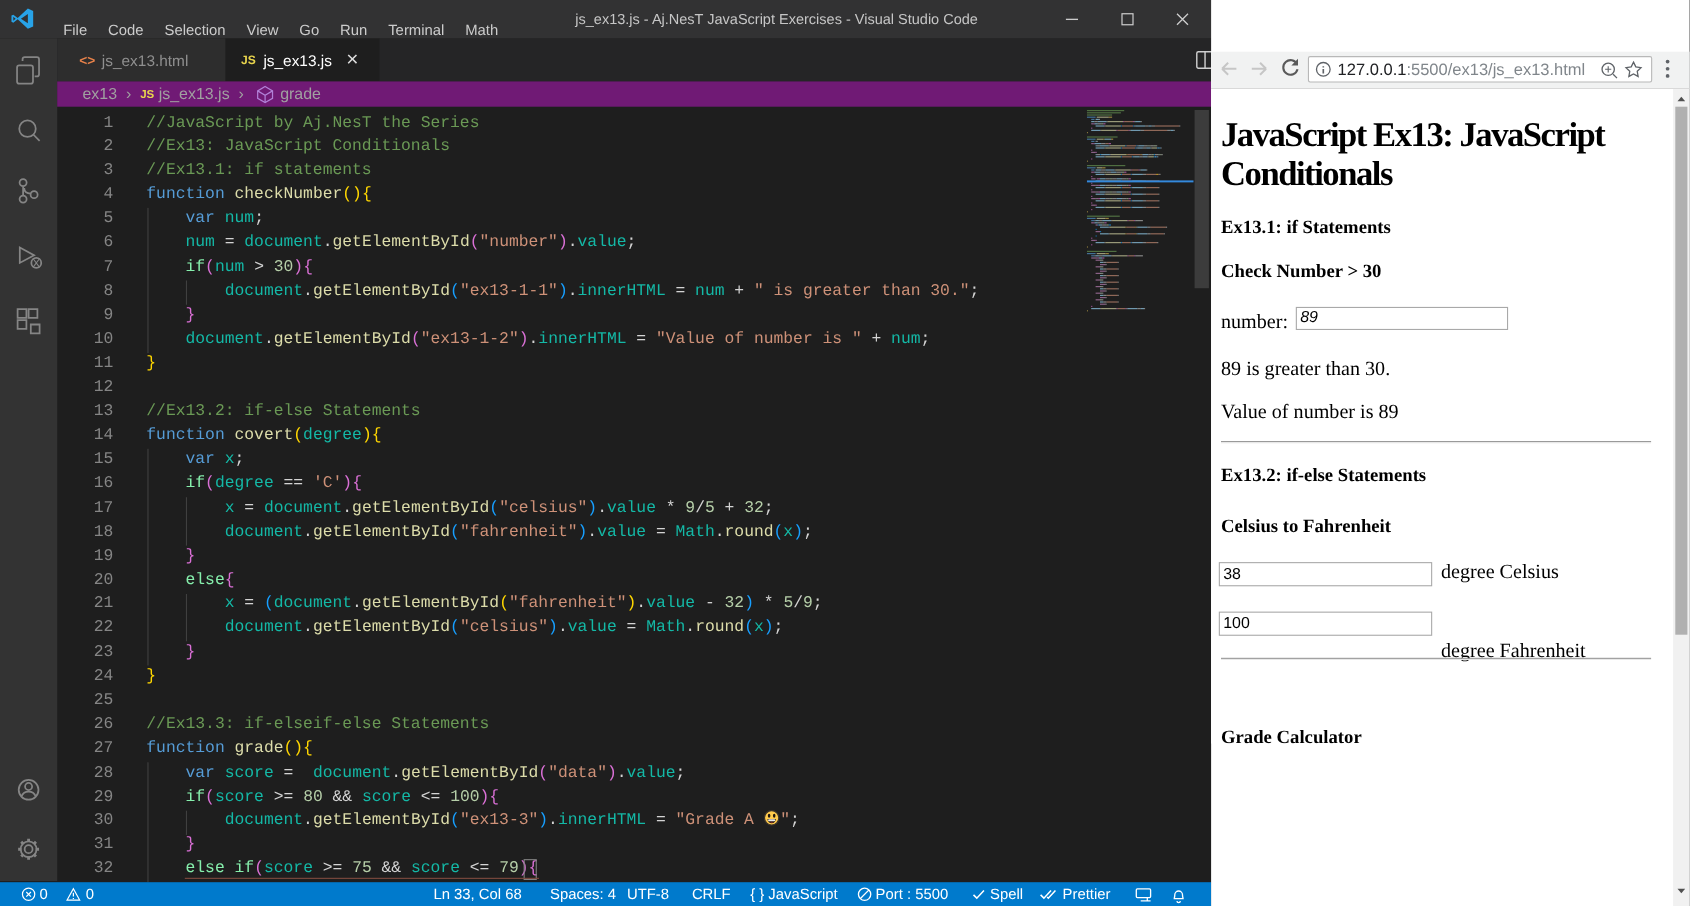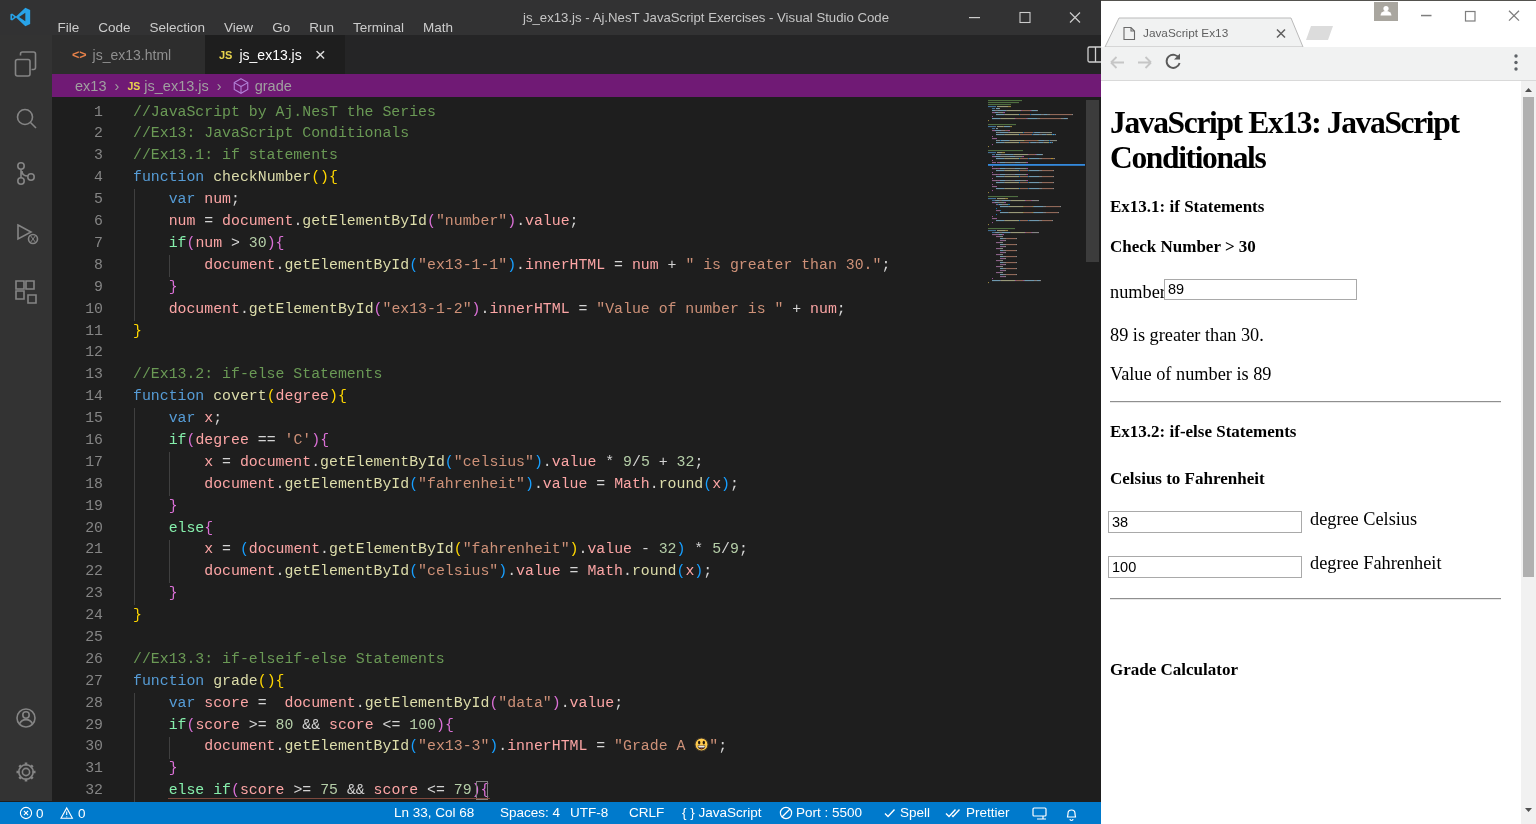--- a/index.html
+++ b/index.html
@@ -12,21 +12,21 @@
 #tabs{position:absolute;left:52px;top:35px;width:1049px;height:39px;background:#252526;font-size:14px}
 .tab{position:absolute;top:0;height:39px;display:flex;align-items:center}
 #tab1{left:0;width:153px;background:#2d2d2d;color:#8f8f8f}
 #tab2{left:153px;width:140px;background:#1e1e1e;color:#ffffff}
 #bcrumb{position:absolute;left:52px;top:74px;width:1049px;height:23px;background:#701a75;color:#a0a0a0;font-size:14.5px;display:flex;align-items:center}
 #code{position:absolute;left:0px;top:101.6px;width:1101px;height:700px;overflow:hidden;font:14.85px "Liberation Mono",monospace;line-height:21.9px;white-space:pre;color:#d4d4d4}
 .ln{height:21.9px;position:relative}
 .ln b{position:absolute;left:52px;width:51px;text-align:right;color:#858585;font-weight:normal}
 .ln span{position:absolute;left:133.0px}
 i{font-style:normal}
-.c{color:#6A9955}.k{color:#569CD6}.p{color:#86efac}.f{color:#DCDCAA}.v{color:#fca5a5}.s{color:#CE9178}.n{color:#B5CEA8}.w{color:#D4D4D4}
+.c{color:#6A9955}.k{color:#569CD6}.p{color:#86efac}.f{color:#DCDCAA}.v{color:#14b8a6}.s{color:#CE9178}.n{color:#B5CEA8}.w{color:#D4D4D4}
 .b1{color:#FFD700}.b2{color:#DA70D6}.b3{color:#179FFF}
 .emj{display:inline-block;vertical-align:-2px}
 .ig{position:absolute;width:1px;background:#404040}
 #sbar{position:absolute;left:0;top:802px;width:1101px;height:22px;background:#007acc;color:#fff;font-size:13.5px}
 #sbar div{position:absolute;top:0;height:22px;line-height:22px;white-space:nowrap}
 #esb{position:absolute;left:1086px;top:100px;width:13px;height:162px;background:rgba(121,121,121,.33)}
 
 #chrome{position:absolute;left:1101px;top:0;width:435px;height:824px;background:#fff}
 #ctop{position:absolute;left:0;top:0;width:435px;height:47px;background:#fff;border-top:1px solid #54524e}
 #ctool{position:absolute;left:0;top:47px;width:435px;height:34px;background:#f1f2f2;border-bottom:1px solid #d9d9d9}
@@ -634,67 +634,65 @@
       </svg>
   <svg width="18" height="22" style="position:absolute;left:1062px;top:0">
         <g fill="none" stroke="#fff" stroke-width="1.2">
           <path d="M5.5 15 c0-1 .5-1.5 .5-3.5 a3.5 3.5 0 0 1 7 0 c0 2 .5 2.5 .5 3.5z"></path>
           <path d="M8 17 a1.5 1.5 0 0 0 3 0"></path>
         </g>
       </svg>
 </div>
 </div>
 <div id="chrome">
- <div id="ctop">
-  <svg width="435" height="47" style="position:absolute;left:0;top:0">
-   <path d="M4 46 L18 17 L190 17 L202 46 Z" fill="#f1f2f2" stroke="#bababa" stroke-width="1"></path>
-   <path d="M205 39 L210 25 L232 25 L227 39 Z" fill="#dcdcdc"></path>
-   <rect x="273" y="1" width="24" height="19" fill="#a9a69f"></rect>
-   <circle cx="285" cy="7.5" r="2.6" fill="#fff"></circle>
-        <path d="M279.5 14.5 a5.5 4.5 0 0 1 11 0z" fill="#fff"></path>
-   <rect x="320" y="13.8" width="10.5" height="1.5" fill="#7e7e7e"></rect>
-   <rect x="364.5" y="10.5" width="9.5" height="9.5" fill="none" stroke="#7e7e7e" stroke-width="1.2"></rect>
-   <path d="M408 9.8 418 19.6 M418 9.8 408 19.6" stroke="#7e7e7e" stroke-width="1.3"></path>
-   <g fill="none" stroke="#6a6a6a" stroke-width="1.1">
-          <path d="M23 26.5 h7 l3.5 3.5 v8.5 h-10.5z M30 26.5 v3.5 h3.5"></path>
-        </g>
-   <text x="42" y="36" font-size="11.8" fill="#5f5f5f" font-family="Liberation Sans">JavaScript Ex13</text>
-   <path d="M176 28.5 184 36.5 M184 28.5 176 36.5" stroke="#5f5f5f" stroke-width="1.5"></path>
-  </svg>
- </div>
  <div id="ctool">
   <svg width="435" height="33" style="position:absolute;left:0;top:0">
    <path d="M10 15.5 h13 M10 15.5 l5.5-5.5 M10 15.5 l5.5 5.5" stroke="#c6c6c6" stroke-width="1.8" fill="none"></path>
    <path d="M37 15.5 h13 M50 15.5 l-5.5-5.5 M50 15.5 l-5.5 5.5" stroke="#c6c6c6" stroke-width="1.8" fill="none"></path>
    <path d="M78.2 11.5 a6.6 6.6 0 1 0 .4 4.5" stroke="#5a5a5a" stroke-width="1.9" fill="none"></path>
         <path d="M79 6.5 v6 h-6z" fill="#5a5a5a"></path>
   </svg>
+  <div id="omni">
+   <svg width="313" height="23">
+          <g fill="none" stroke="#5f6368" stroke-width="1.2">
+            <circle cx="13" cy="11" r="6.2"></circle>
+            <path d="M13 8.2v1.2 M13 10.8v4" stroke-width="1.5"></path>
+          </g>
+   <g fill="none" stroke="#5f6368" stroke-width="1.2">
+            <circle cx="272" cy="11" r="5.6"></circle>
+            <path d="M276.5 15.5 280 19"></path>
+            <path d="M272 8.2v5.6 M269.2 11h5.6" stroke-width="1"></path>
+          </g>
+   <path d="M295 4.5 l2.1 4.3 4.7.7 -3.4 3.3.8 4.7 -4.2-2.2 -4.2 2.2.8-4.7 -3.4-3.3 4.7-.7z" fill="none" stroke="#5f6368" stroke-width="1.2"></path>
+   </svg>
+   <div style="position:absolute;left:26px;top:0;height:23px;line-height:23px;font-size:15px;color:#202124;font-family:'Liberation Sans'">127.0.0.1<span style="color:#80868b">:5500/ex13/js_ex13.html</span></div>
+  </div>
   <svg width="20" height="33" style="position:absolute;left:405px;top:0">
         <g fill="#5f6368">
           <circle cx="10" cy="9" r="1.7"></circle>
           <circle cx="10" cy="15.5" r="1.7"></circle>
           <circle cx="10" cy="22" r="1.7"></circle>
         </g>
       </svg>
  </div>
  <div id="page">
   <div class="abs" style="left:9px;top:24px;font-weight:bold;font-size:31.5px;letter-spacing:-1.35px;line-height:35px;white-space:normal;width:380px">JavaScript Ex13: JavaScript Conditionals</div>
   <div class="abs h3" style="left:9px;top:115.5px">Ex13.1: if Statements</div>
   <div class="abs h3" style="left:9px;top:155.5px">Check Number &gt; 30</div>
   <div class="abs bd" style="left:9px;top:200.5px">number:</div>
-  <input style="left: 63px; top: 197.5px; width: 193px; height: 21px;" value="89">
+  <input style="left: 77px; top: 197.5px; width: 193px; height: 21px; font-style: italic;" value="89">
   <div class="abs bd" style="left:9px;top:244px">89 is greater than 30.</div>
   <div class="abs bd" style="left:9px;top:283px">Value of number is 89</div>
   <div class="hr" style="top:320px"></div>
   <div class="abs h3" style="left:9px;top:340.5px">Ex13.2: if-else Statements</div>
   <div class="abs h3" style="left:9px;top:387.5px">Celsius to Fahrenheit</div>
   <input style="left: 7px; top: 430px; width: 194px; height: 22px;" value="38">
   <div class="abs bd" style="left:209px;top:427.5px">degree Celsius</div>
   <input style="left: 7px; top: 474.5px; width: 194px; height: 22px;" value="100">
-  <div class="abs bd" style="left:209px;top:472px">degree Fahrenheit</div>
+  <div class="abs bd" style="left:209px;top:500px">degree Fahrenheit</div>
   <div class="hr" style="top:517px"></div>
   <div class="abs h3" style="left:9px;top:578.7px">Grade Calculator</div>
   <div class="abs bd" style="left:9px;top:623.5px">Score:</div>
   <input style="left: 61px; top: 622px; width: 193px; height: 21px;" value="80">
   <div class="abs bd" style="left:9px;top:670.5px">Grade A <svg width="21" height="21" viewBox="0 0 22 22" style="vertical-align:-4.5px;margin-left:3px">
           <circle cx="11" cy="11" r="9.9" fill="#ffcb4c" stroke="#3b332a" stroke-width="1.5"></circle>
           <ellipse cx="7.6" cy="8" rx="1.8" ry="3" fill="#22180f"></ellipse>
           <ellipse cx="14.4" cy="8" rx="1.8" ry="3" fill="#22180f"></ellipse>
           <path d="M5.2 12.4 h11.6 a5.8 5.8 0 0 1 -11.6 0z" fill="#22180f"></path>
           <rect x="6" y="12.7" width="10" height="2.8" rx="1.3" fill="#e8e8e8"></rect>

